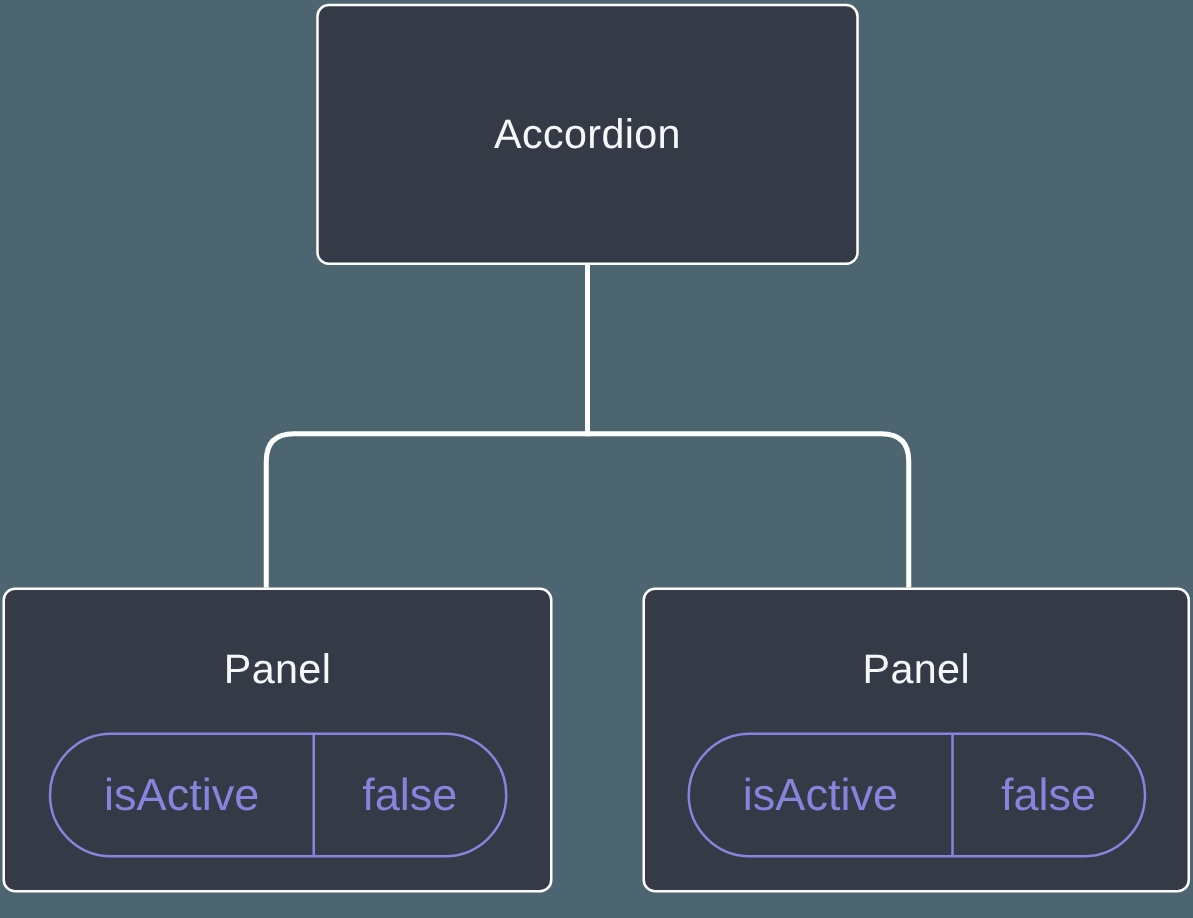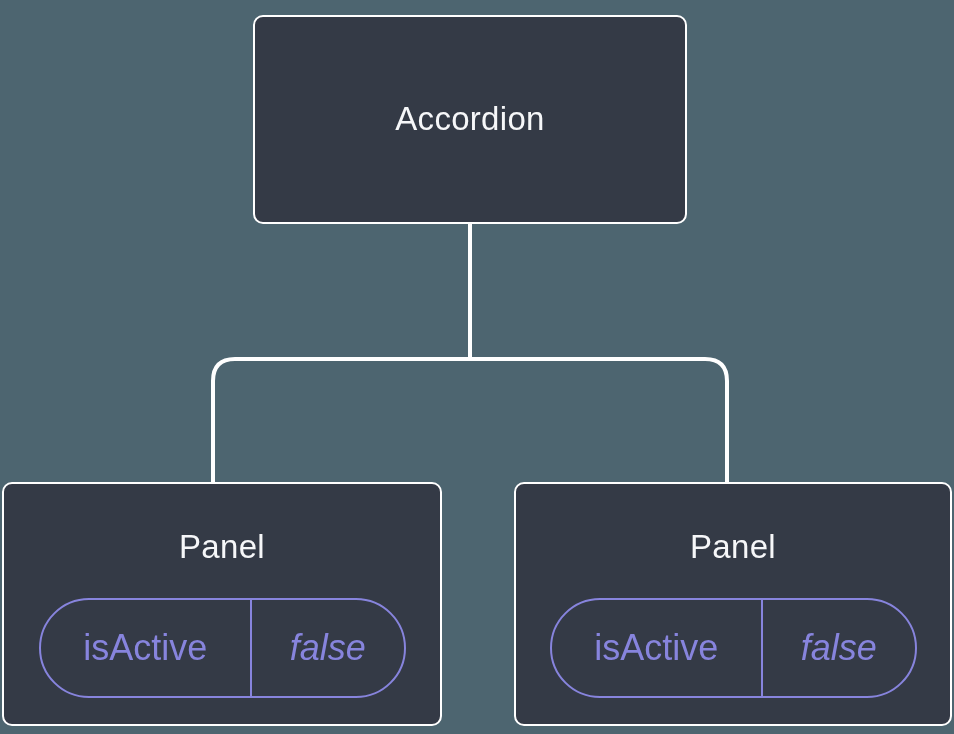--- a/index.html
+++ b/index.html
@@ -13,21 +13,21 @@
   * { box-sizing: border-box; }
   html, body { margin: 0; padding: 0; }
   body {
     width: 954px;
     height: 734px;
     background: var(--background);
     overflow: hidden;
     position: relative;
     font-family: "Liberation Sans", "DejaVu Sans", sans-serif;
   }
-  .stage { position: absolute; inset: 0; margin-top: 12px; }
+  .stage { position: absolute; inset: 0; }
 
   .connector {
     position: absolute;
     left: 0; top: 0;
     width: 954px; height: 734px;
     pointer-events: none;
   }
   .connector path {
     fill: none;
     stroke: var(--connector);
@@ -83,21 +83,21 @@
     align-items: center;
     justify-content: center;
     color: var(--state-accent);
     font-size: 36px;
     font-weight: 400;
   }
   .state-key {
     flex: 0 0 58.3%;
     border-right: 2px solid var(--state-accent);
   }
-  .state-value { flex: 1 1 auto; font-style: italic; }
+  .state-value { flex: 1 1 auto; }
 </style>
 </head>
 <body>
 
 <div class="stage">
 
   <svg class="connector" viewBox="0 0 954 734" xmlns="http://www.w3.org/2000/svg" aria-hidden="true">
     <path d="M470 212 L470 349"></path>
     <path d="M213 470 L213 369 Q213 347 235 347 L705 347 Q727 347 727 369 L727 470"></path>
   </svg>

